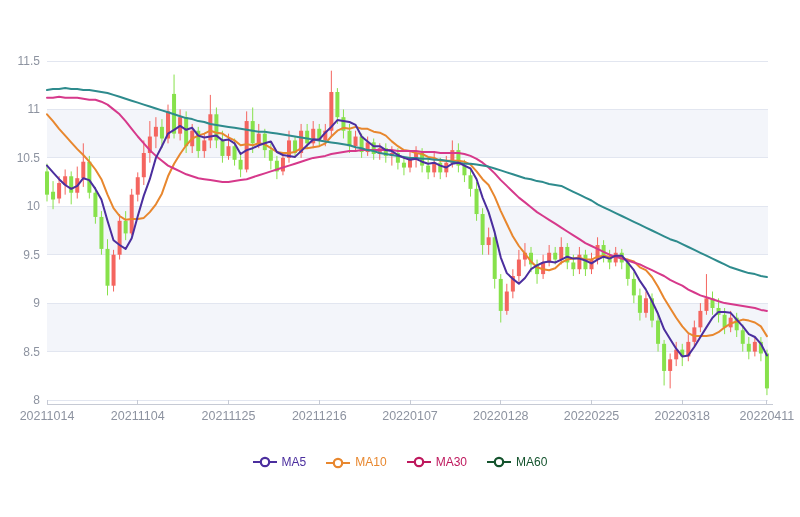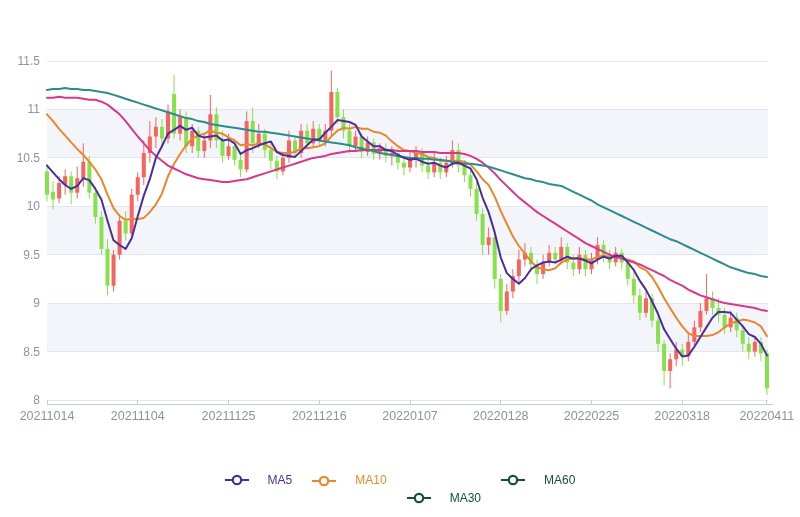--- a/index.html
+++ b/index.html
@@ -10,21 +10,21 @@
   .chart-header { position:absolute; top:9px; left:8px; display:flex; align-items:center;
                   font-size:14px; color:#3d3d3d; }
   .stock-title { letter-spacing:0.3px; }
   .header-divider { color:#dcdfe6; margin:0 18px 0 22px; font-size:13px; }
   .period-tab { color:#3d3d3d; cursor:pointer; }
 
   .kline-svg { position:absolute; top:0; left:0; }
 
   .legend-row { position:absolute; top:455px; left:0; width:100%;
                 display:flex; justify-content:center; align-items:center; gap:20px; }
-  .legend-item { display:flex; align-items:center; gap:19px; cursor:pointer;
+  .legend-item { display:flex; align-items:center; gap:5px; cursor:pointer;
                  font-size:12px; color:#4a4a4a; }
   .legend-item svg { display:block; }
 
   .source-row { position:absolute; top:490px; left:0; width:100%;
                 text-align:center; font-size:12px; color:#595959; }
 </style>
 </head>
 <body>
 
 <div class="app">
@@ -333,21 +333,21 @@
       </svg>
       <span>MA5</span>
     </div>
     <div class="legend-item" style="color: rgb(232, 135, 46); align-items: flex-end;">
       <svg width="24" height="12" viewBox="0 0 24 12">
         <line x1="0" y1="6" x2="24" y2="6" stroke="currentColor" stroke-width="2"></line>
         <circle cx="12" cy="6" r="4.2" fill="#fff" stroke="currentColor" stroke-width="2.2"></circle>
       </svg>
       <span>MA10</span>
     </div>
-    <div class="legend-item" style="color: #14532d; margin-top: 36px;">
+    <div class="legend-item" style="color: #be185d;">
       <svg width="24" height="12" viewBox="0 0 24 12">
         <line x1="0" y1="6" x2="24" y2="6" stroke="currentColor" stroke-width="2"></line>
         <circle cx="12" cy="6" r="4.2" fill="#fff" stroke="currentColor" stroke-width="2.2"></circle>
       </svg>
       <span>MA30</span>
     </div>
     <div class="legend-item" style="color: #14532d;">
       <svg width="24" height="12" viewBox="0 0 24 12">
         <line x1="0" y1="6" x2="24" y2="6" stroke="currentColor" stroke-width="2"></line>
         <circle cx="12" cy="6" r="4.2" fill="#fff" stroke="currentColor" stroke-width="2.2"></circle>

